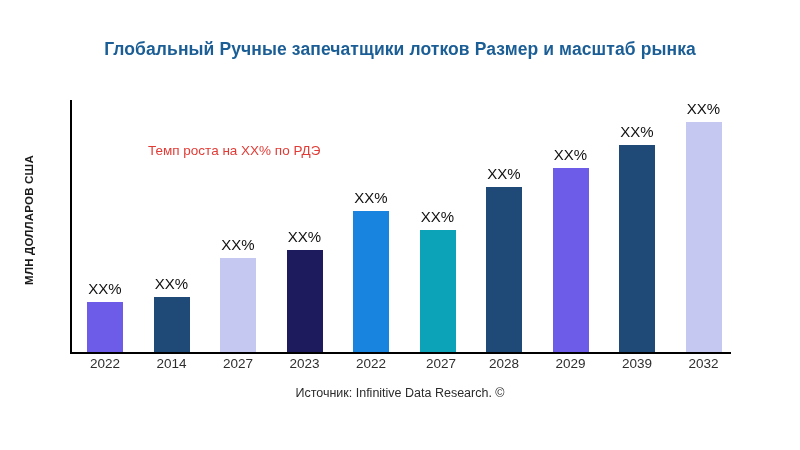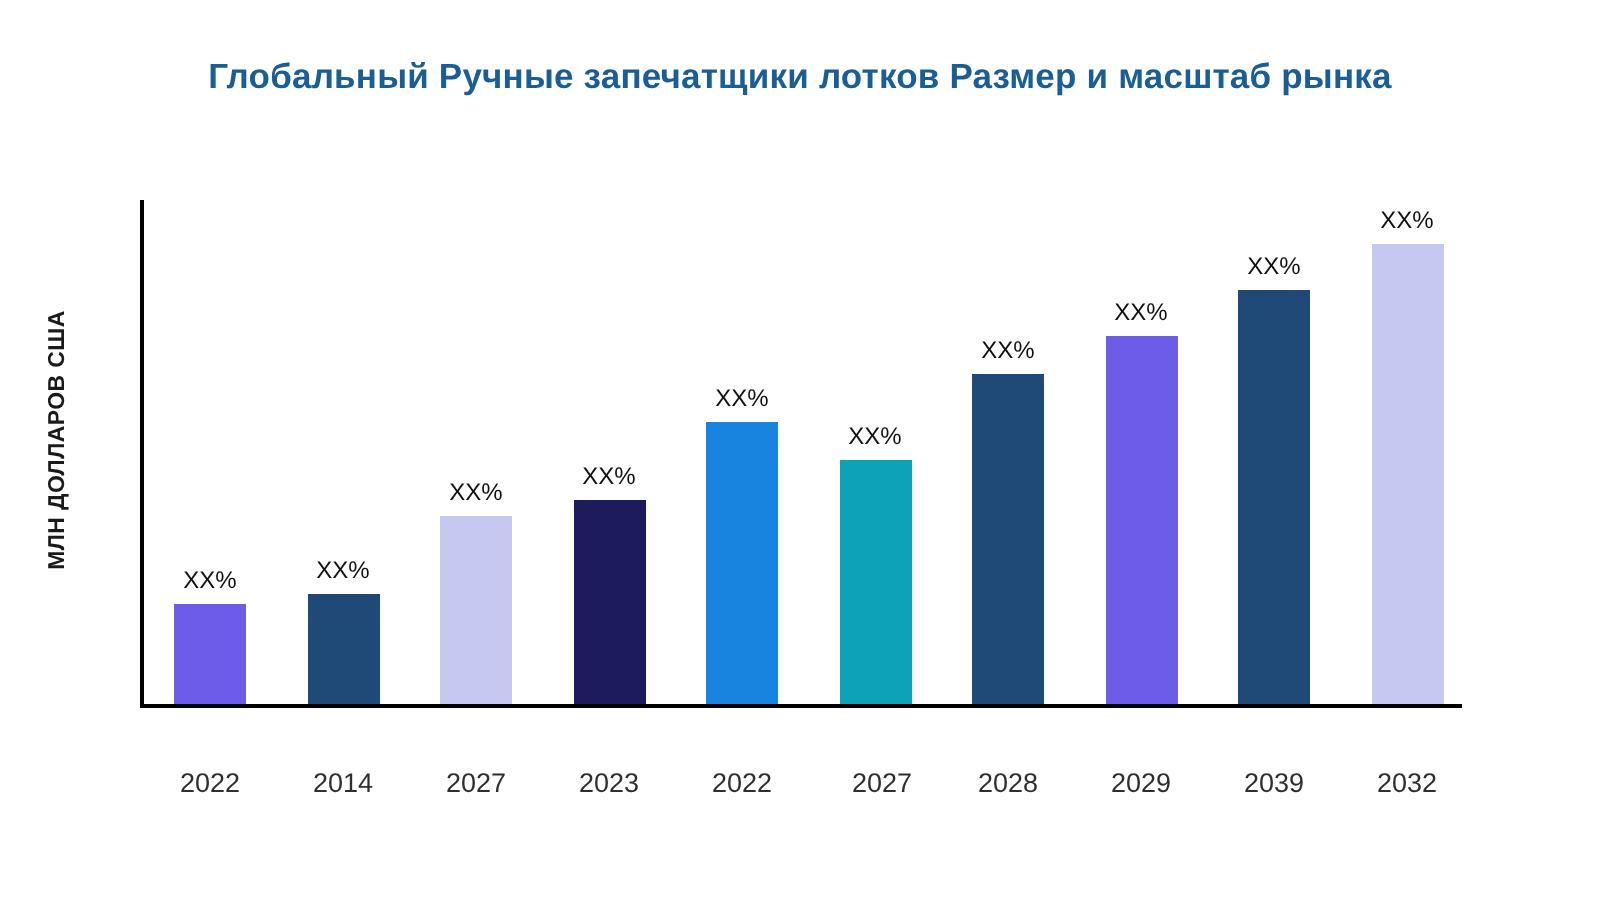--- a/index.html
+++ b/index.html
@@ -17,21 +17,21 @@
   #chart-root {
     position: absolute;
     left: 0; top: 0;
     width: 800px;
     height: 450px;
   }
   
   .chart-title {
     position: absolute;
     left: 0;
-    top: 28px;
+    top: 39px;
     width: 800px;
     text-align: center;
     font-size: 17.5px;
     font-weight: bold;
     color: #1b5e96;
     letter-spacing: 0.1px;
     white-space: nowrap;
   }
   
   .ylabel-wrap {
@@ -89,31 +89,30 @@
     bottom: 0;
     left: 50%;
     transform: translateX(-50%);
     width: 36px;
   }
   .bar-value {
     position: absolute;
     left: 50%;
     transform: translateX(-50%);
     white-space: nowrap;
-    font-size: 12px;
+    font-size: 15px;
     color: #111111;
   }
   
   .xticks {
     position: absolute;
     left: 70px;
     top: 356px;
     width: 730px;
     height: 26px;
-    margin-top: 28px;
   }
   .xtick {
     position: absolute;
     top: 0;
     width: 68px;
     text-align: center;
     font-size: 13.5px;
     color: #2e2e2e;
   }
   
@@ -200,15 +199,17 @@
       <div class="xtick" style="left: 134px;">2027</div>
       <div class="xtick" style="left: 200.5px;">2023</div>
       <div class="xtick" style="left: 267px;">2022</div>
       <div class="xtick" style="left: 337px;">2027</div>
       <div class="xtick" style="left: 400px;">2028</div>
       <div class="xtick" style="left: 466.5px;">2029</div>
       <div class="xtick" style="left: 533px;">2039</div>
       <div class="xtick" style="left: 599.5px;">2032</div>
     </div>
 
-
+  <div class="annotation">Темп роста на XX% по РДЭ</div>
+
+  <div class="source">Источник: Infinitive Data Research. ©</div>
 
 </div>
 
 </body></html>

